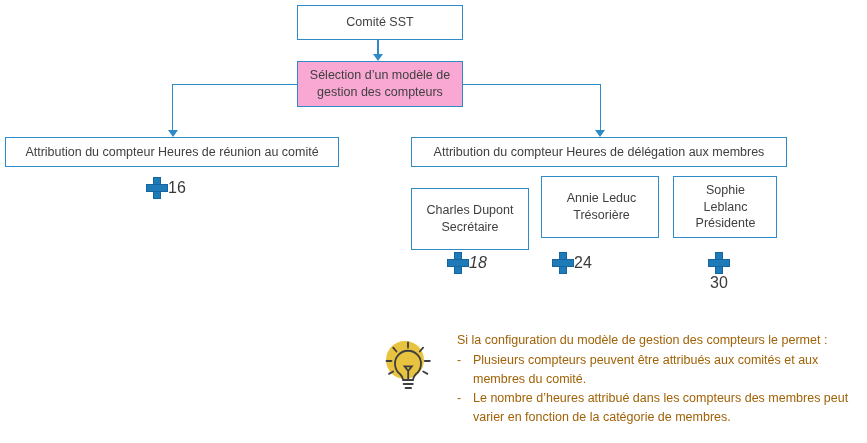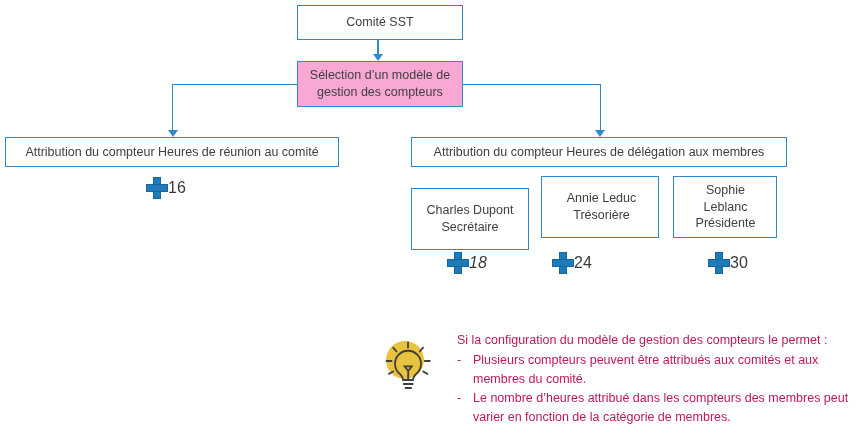--- a/index.html
+++ b/index.html
@@ -102,21 +102,21 @@
     position: relative;
     width: 72px;
     height: 72px;
     flex: none;
   }
   .bulb-wrap svg { position: absolute; left: 0; top: 0; }
   .note-body {
     padding-top: 4px;
     font-size: 12.5px;
     line-height: 1.5;
-    color: #be185d;
+    color: #a16207;
   }
   .note-lead { margin: 0 0 1px 0; }
   .note-list { margin: 0; padding: 0; list-style: none; }
   .note-list li {
     position: relative;
     padding-left: 16px;
     margin-bottom: 1px;
   }
   .note-list li .dash {
     position: absolute;
@@ -175,21 +175,21 @@
   </div>
 
   <div class="counter" style="left:447px; top:252px;font-style:italic;">
     <span class="plus-icon"></span>
     <span class="count-value">18</span>
   </div>
   <div class="counter" style="left:552px; top:252px;">
     <span class="plus-icon"></span>
     <span class="count-value">24</span>
   </div>
-  <div class="counter" style="left:708px; top:252px;">
+  <div class="counter" style="left:708px; top:252px;flex-direction:column;">
     <span class="plus-icon"></span>
     <span class="count-value">30</span>
   </div>
 
 </div>
 
 <div id="note">
   <div class="bulb-wrap">
     <svg width="72" height="72" viewBox="0 0 72 72" aria-hidden="true">
       <circle cx="30" cy="33" r="19" fill="#E8C33F"></circle>

